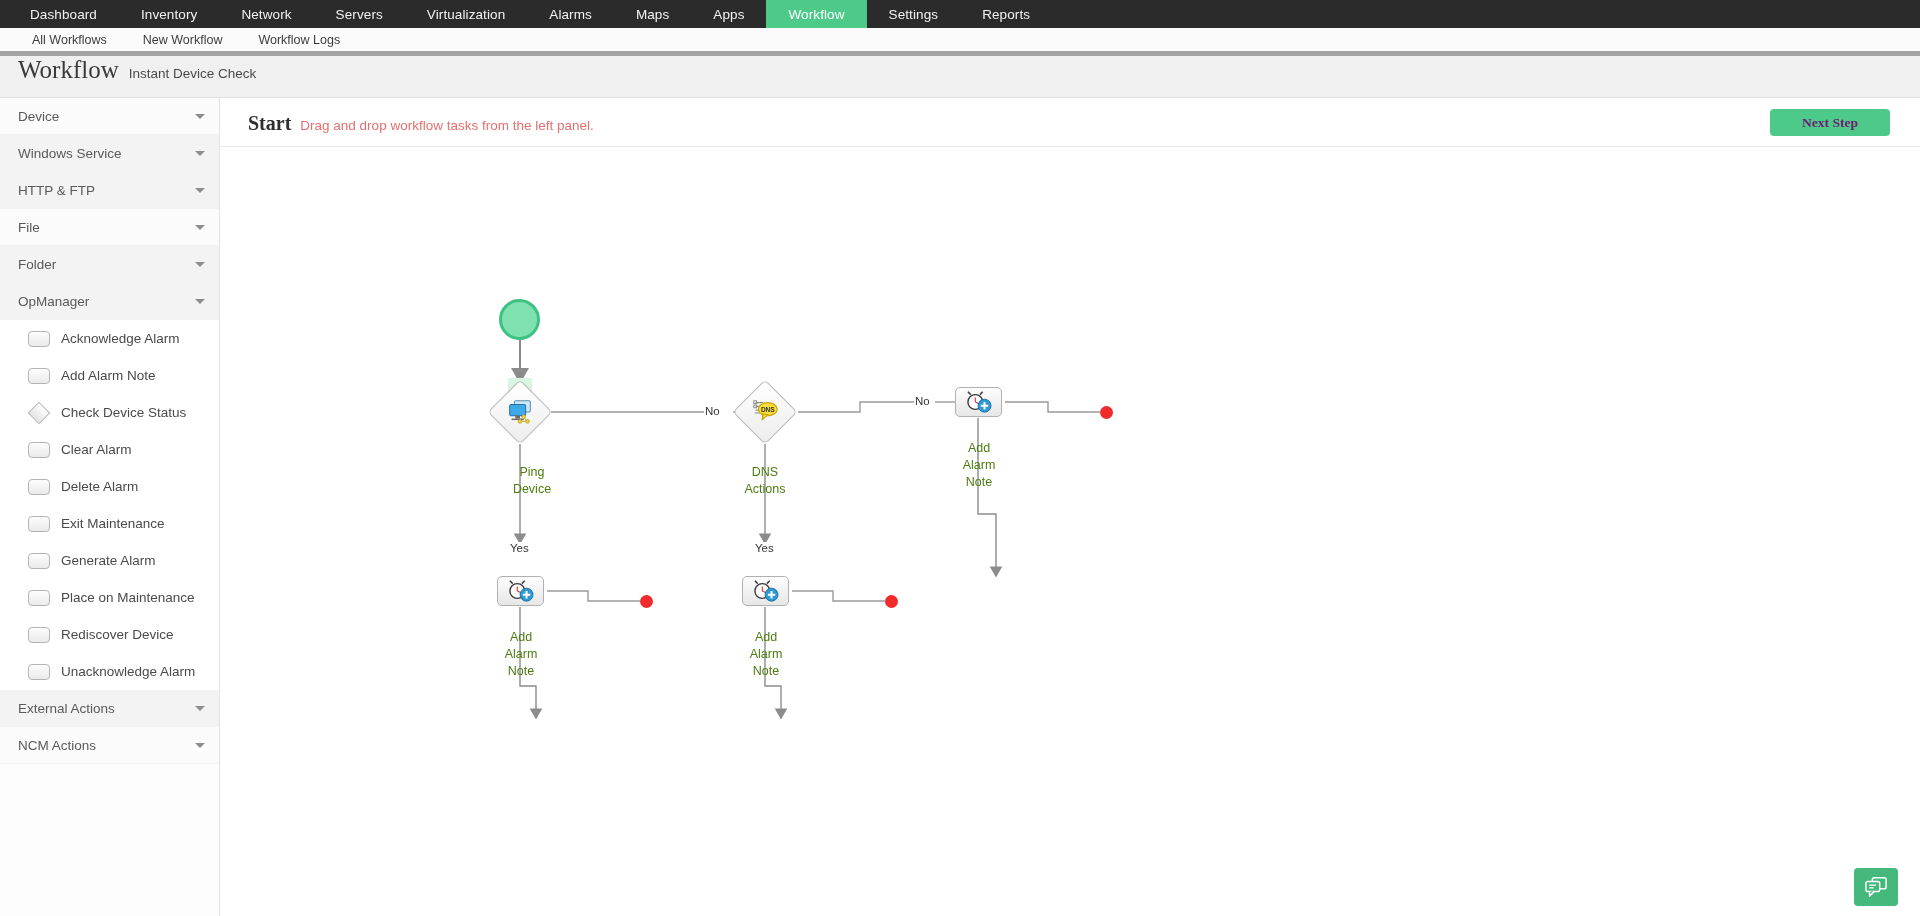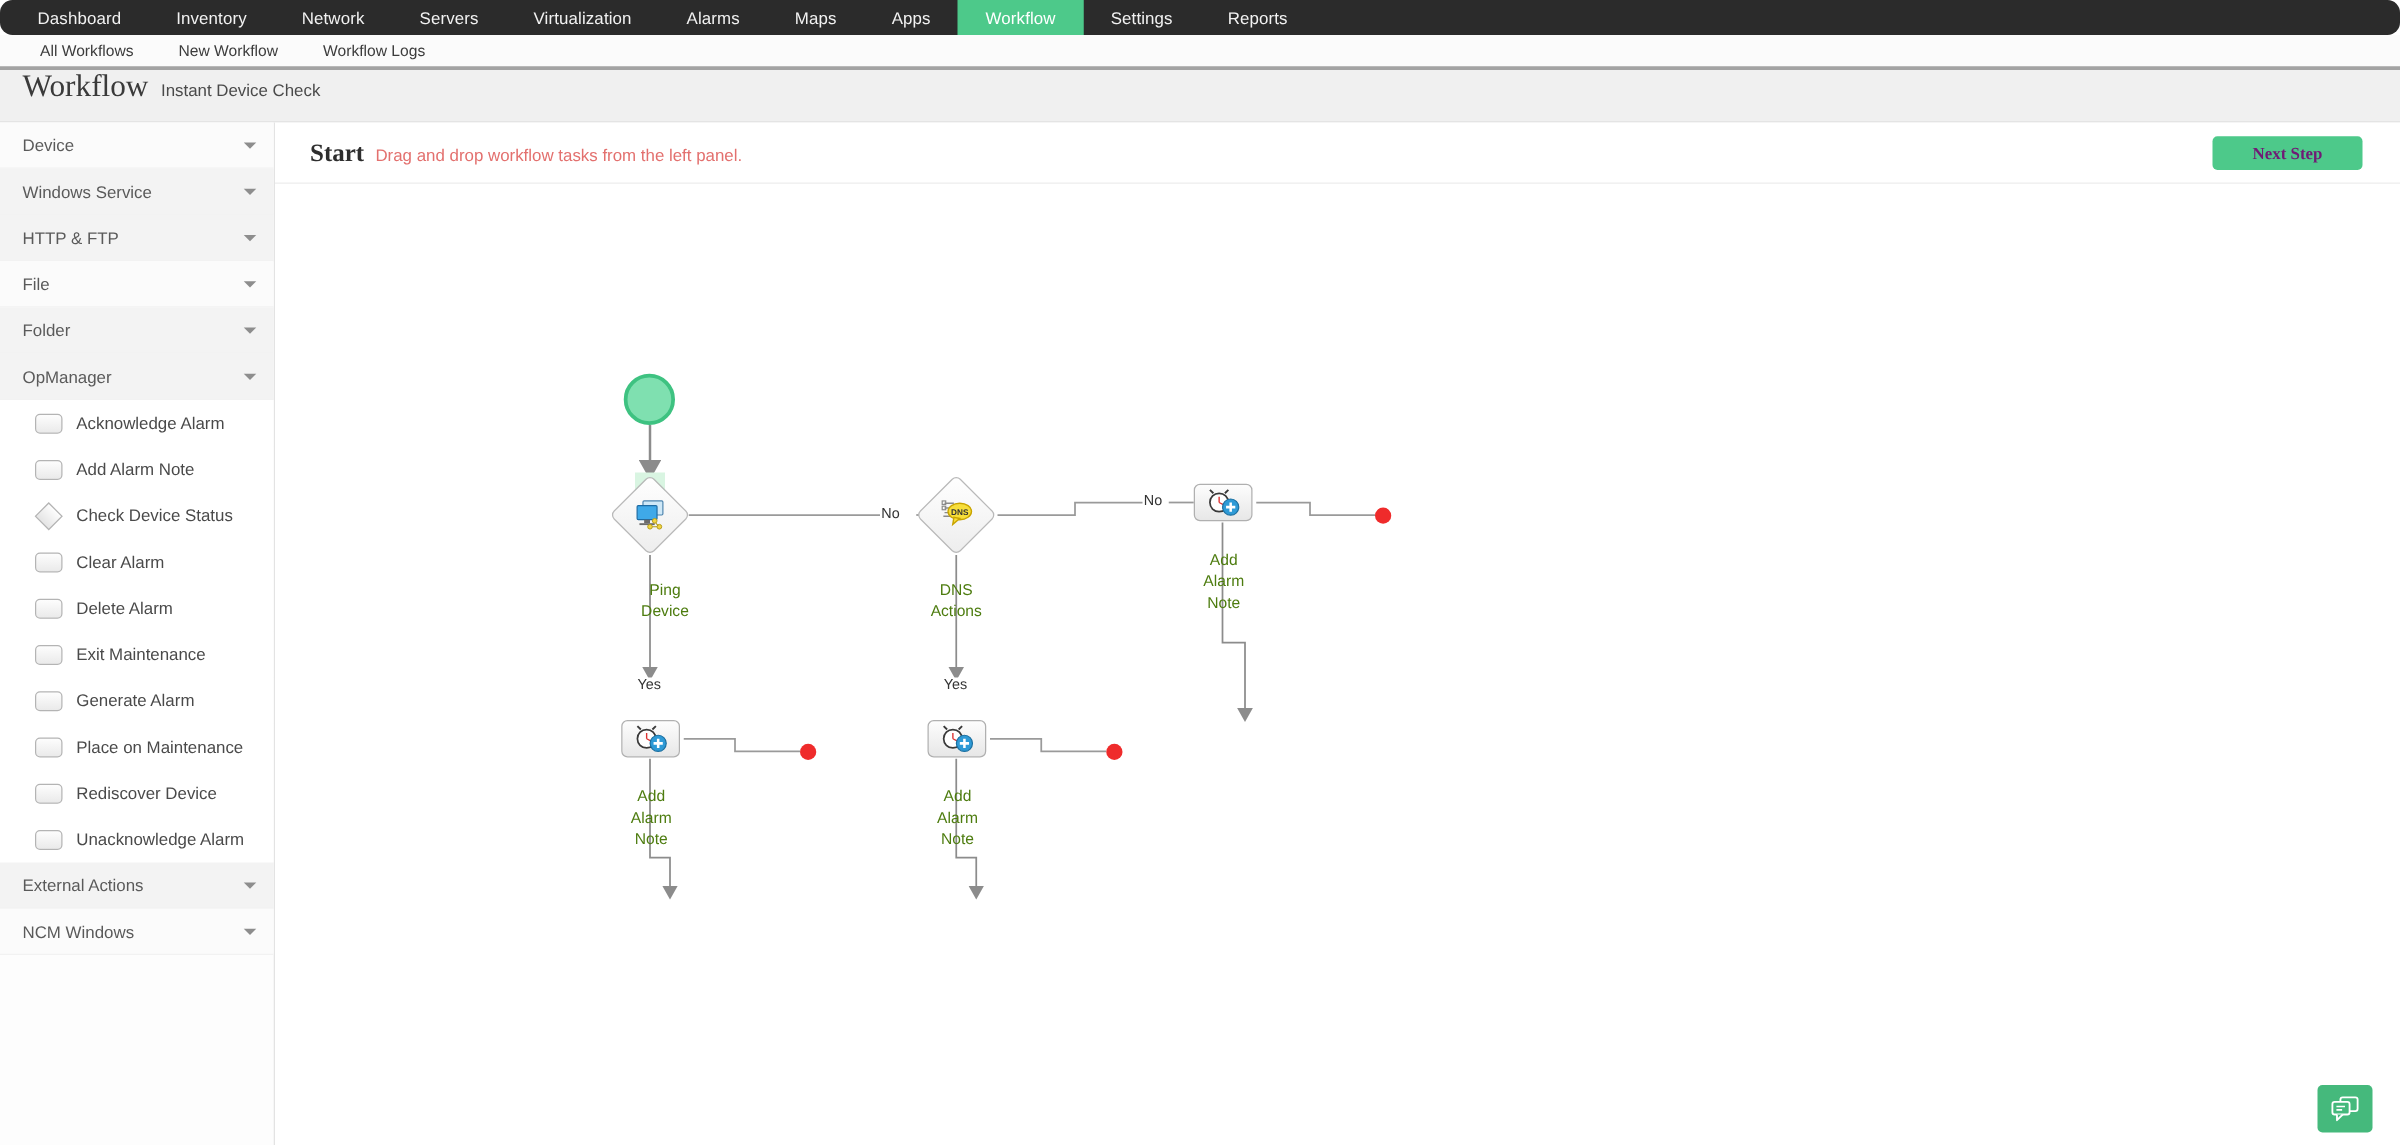--- a/index.html
+++ b/index.html
@@ -11,38 +11,37 @@
     font-family: "Liberation Sans", sans-serif;
   }
 
   
   #topnav {
     height: 28px;
     background: #2b2b2b;
     display: flex;
     align-items: stretch;
     padding-left: 8px;
-    border-radius: 10px;
   }
   .navitem {
     display: flex; align-items: center;
     padding: 0 22px;
     color: #f2f2f2;
     font-size: 13.5px;
     letter-spacing: .1px;
     cursor: pointer;
     white-space: nowrap;
   }
   .navitem.active { background: #4dc98a; color: #ffffff; }
 
   
   #subnav {
     height: 28px;
     background: #fbfbfb;
-    border-bottom: 3px solid #a3a3a3;
+    border-bottom: 5px solid #a3a3a3;
     display: flex; align-items: center;
     padding-left: 14px;
   }
   .subitem {
     font-size: 12.5px;
     color: #3c3c3c;
     padding: 0 18px;
     cursor: pointer;
     white-space: nowrap;
   }
@@ -325,21 +324,21 @@
       </div>
       <div class="task">
         <span class="shape-rect"></span>
         <span>Unacknowledge Alarm</span>
       </div>
       <div class="grp alt">
         <span>External Actions</span>
         <span class="caret"></span>
       </div>
       <div class="grp plain">
-        <span>NCM Windows</span>
+        <span>NCM Actions</span>
         <span class="caret"></span>
       </div>
     </div>
 
   <div id="canvas">
 
     <div id="canvashead">
       <span id="starttitle">Start</span>
       <span id="starthint">Drag and drop workflow tasks from the left panel.</span>
     </div>

